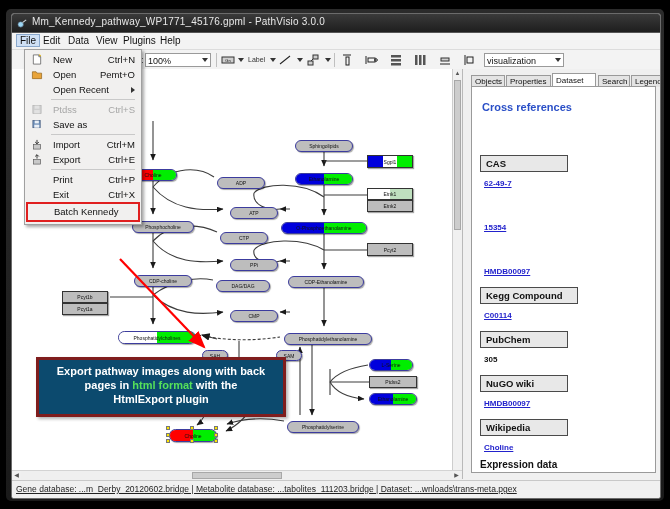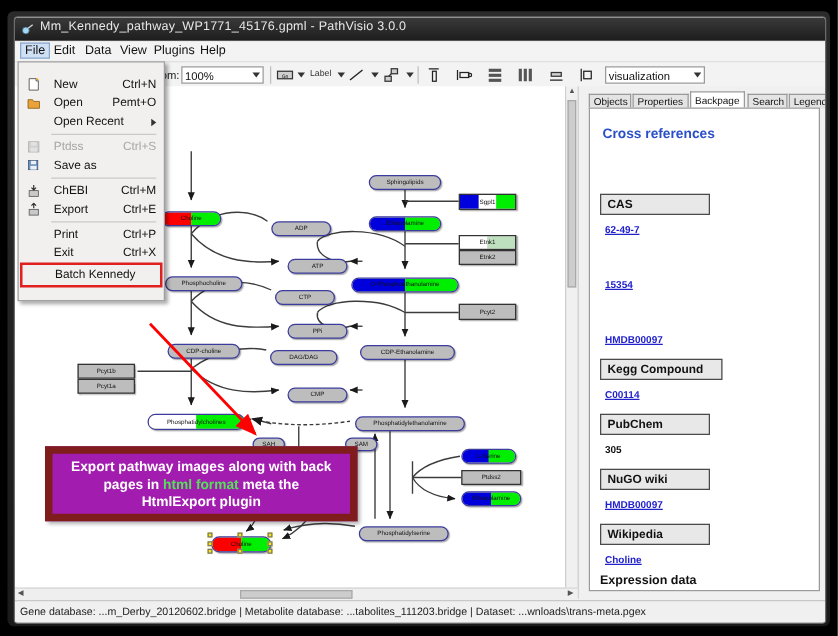--- a/index.html
+++ b/index.html
@@ -39,23 +39,23 @@
   .mini-arw{position:absolute;top:8px;width:0;height:0;
     border-left:3px solid transparent;border-right:3px solid transparent;border-top:4px solid #333;}
   .tb-txt{position:absolute;font-size:7px;color:#333;top:6px;}
 
   
   .canvas-area{position:absolute;left:0;top:55px;width:450px;height:410px;background:#fff;
     border-right:1px solid #b9b9b9;overflow:hidden;}
   .side-area{position:absolute;left:451px;top:55px;width:197px;height:410px;background:#f0f0f0;}
 
   
-  .filemenu{position:absolute;left:2px;top:35px;width:116px;background:#f1f0ef;
+  .filemenu{position:absolute;left:12px;top:35px;width:116px;background:#f1f0ef;
     border:1px solid #a0a0a0;box-shadow:2px 2px 3px rgba(0,0,0,.35);z-index:40;
-    padding:10px 0;}
+    padding:2px 0;}
   .fm-row{position:relative;height:15px;}
   .fm-lbl{position:absolute;left:28px;top:2px;font-size:9.5px;color:#111;white-space:nowrap;}
   .fm-lbl.dis{color:#a6a6a6;}
   .fm-key{position:absolute;right:6px;top:2px;font-size:9.5px;color:#111;}
   .fm-key.dis{color:#a6a6a6;}
   .fm-ico{position:absolute;left:6px;top:2px;width:12px;height:11px;}
   .fm-sep{height:1px;background:#c9c9c9;margin:2px 6px 2px 26px;}
   .fm-sub{position:absolute;right:6px;top:5px;width:0;height:0;
     border-top:3px solid transparent;border-bottom:3px solid transparent;border-left:4px solid #333;}
   .fm-hl{border:2px solid #e01f1f;margin:0 1px;}
@@ -66,21 +66,21 @@
     display:flex;align-items:center;justify-content:center;}
   .metab{border:1px solid #3c3c9e;border-radius:9px;background:#bdbdbd;
     box-shadow:1px 1px 1px rgba(0,0,0,.35);}
   .gene{border:1px solid #333;background:#bdbdbd;box-shadow:1px 1px 1px rgba(0,0,0,.35);}
   .viz{position:absolute;display:flex;}
   .viz span{display:block;height:100%;}
 
   .arrow-svg{position:absolute;left:0;top:0;}
 
   
-  .callout{position:absolute;background:#a21caf;border:6px solid #7f1d1d;
+  .callout{position:absolute;background:#0c4a6e;border:3px solid #7f1d1d;
     color:#fff;font-weight:bold;font-size:11px;line-height:14px;text-align:center;
     box-shadow:2px 2px 3px rgba(0,0,0,.3);padding:4px 6px;box-sizing:border-box;z-index:30;}
   .callout .hl{color:#55e05a;}
 
   
   .handle{position:absolute;width:4px;height:4px;background:#ffe800;border:1px solid #777;
     box-sizing:border-box;z-index:25;}
 
   
   .tabstrip{position:absolute;left:8px;top:4px;height:14px;}
@@ -106,21 +106,21 @@
   .vthumb{position:absolute;left:1px;top:12px;width:7px;height:40px;background:#cdcdcd;
     border:1px solid #a8a8a8;box-sizing:border-box;}
   .hthumb{position:absolute;top:1px;left:40%;width:70px;height:7px;background:#cdcdcd;
     border:1px solid #a8a8a8;box-sizing:border-box;}
   .sb-arw{position:absolute;width:9px;height:9px;background:#f0f0f0;font-size:6px;
     color:#555;text-align:center;line-height:9px;}
 
   
   .statusbar{position:absolute;left:0;bottom:0;width:100%;height:17px;
     background:#f0f0f0;border-top:1px solid #c8c8c8;}
-  .status-txt{position:absolute;left:4px;top:3px;font-size:8.5px;color:#222;white-space:nowrap;}
+  .status-txt{position:absolute;left:4px;top:3px;font-size:8.5px;color:#222;white-space:nowrap;text-decoration:underline;}
   .bottom-scroll{position:absolute;left:0;bottom:17px;width:450px;height:10px;background:#efefef;
     border-top:1px solid #d3d3d3;}
 </style>
 </head>
 <body>
 
 <div id="root">
   <div class="win-frame">
     <div class="win-inner">
 
@@ -425,21 +425,21 @@
                 <span style="flex: 1 1 0%; background: rgb(0, 0, 221);"></span>
                 <span style="flex: 1 1 0%; background: rgb(0, 238, 0);"></span>
               </div>
               <span style="position: relative; z-index: 2;">Pemt</span>
             </div>
           </div>
 
         <div class="callout" style="left:24px;top:288px;width:250px;height:60px;">
           <div>Export pathway images along with back</div>
           <div>
-            <span>pages in </span><span class="hl">html format</span><span> meta the</span>
+            <span>pages in </span><span class="hl">html format</span><span> with the</span>
           </div>
           <div>HtmlExport plugin</div>
         </div>
 
         <svg class="arrow-svg" width="450" height="410" style="z-index:35;pointer-events:none">
           <defs>
             <marker id="rah" markerWidth="9" markerHeight="9" refX="7" refY="3.2" orient="auto">
               <path d="M0,0 L8,3.2 L0,6.4 z" fill="#ff0000"></path>
             </marker>
           </defs>
@@ -450,21 +450,21 @@
           <div class="sb-arw" style="top:0">▲</div>
           <div class="vthumb" style="top:11px;height:150px"></div>
           <div class="sb-arw" style="bottom:0">▼</div>
         </div>
       </div>
 
       <div class="side-area">
         <div class="tabstrip">
           <div class="tab" style="left:0px;width:34px">Objects</div>
           <div class="tab" style="left:35px;width:45px">Properties</div>
-          <div class="tab active" style="left:81px;width:44px">Backpage</div>
+          <div class="tab active" style="left:81px;width:44px">Dataset</div>
           <div class="tab" style="left:127px;width:32px">Search</div>
           <div class="tab" style="left:160px;width:32px">Legend</div>
         </div>
 
         <div class="sidepanel">
           <div class="xref-title">Cross references</div>
 
           <div class="xbox" style="top:68px">CAS</div>
           <div class="xlink" style="top:92px">62-49-7</div>
 
@@ -536,21 +536,21 @@
             <rect x="3" y="6.2" width="5.5" height="3.3" fill="#eaf0f7"></rect>
           </svg>
           <span class="fm-lbl">Save as</span>
         </div>
         <div class="fm-sep"></div>
         <div class="fm-row">
           <svg class="fm-ico" viewBox="0 0 12 12">
             <rect x="2" y="6" width="8" height="5" fill="#c9c9c9" stroke="#555" stroke-width=".7"></rect>
             <path d="M6 1 v4 M4 3.3 L6 5.3 L8 3.3" stroke="#2a2a2a" stroke-width="1" fill="none"></path>
           </svg>
-          <span class="fm-lbl">ChEBI</span>
+          <span class="fm-lbl">Import</span>
           <span class="fm-key">Ctrl+M</span>
         </div>
         <div class="fm-row">
           <svg class="fm-ico" viewBox="0 0 12 12">
             <rect x="2" y="6" width="8" height="5" fill="#c9c9c9" stroke="#555" stroke-width=".7"></rect>
             <path d="M6 5 v-4 M4 2.7 L6 .7 L8 2.7" stroke="#2a2a2a" stroke-width="1" fill="none"></path>
           </svg>
           <span class="fm-lbl">Export</span>
           <span class="fm-key">Ctrl+E</span>
         </div>

